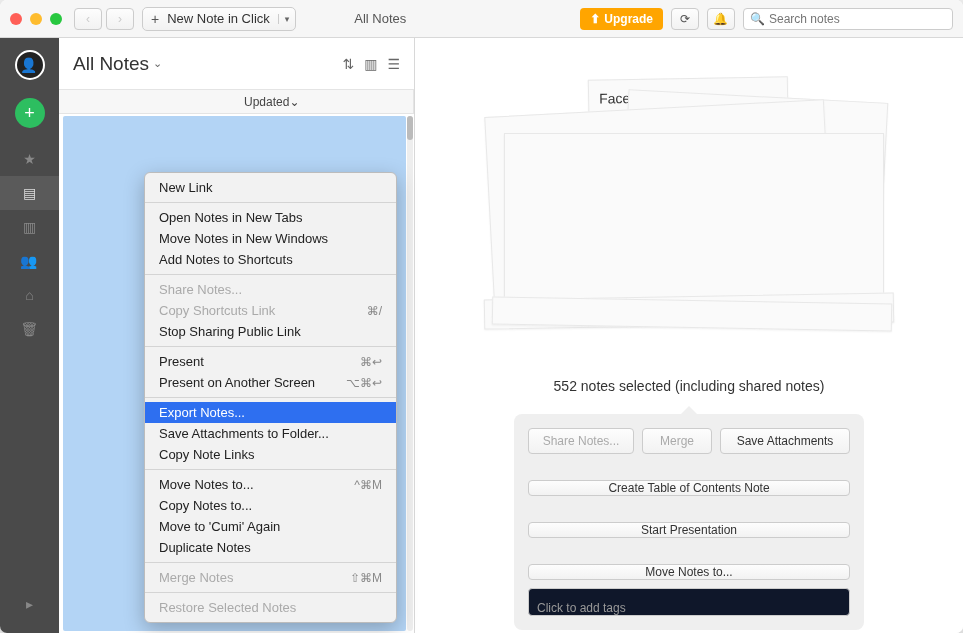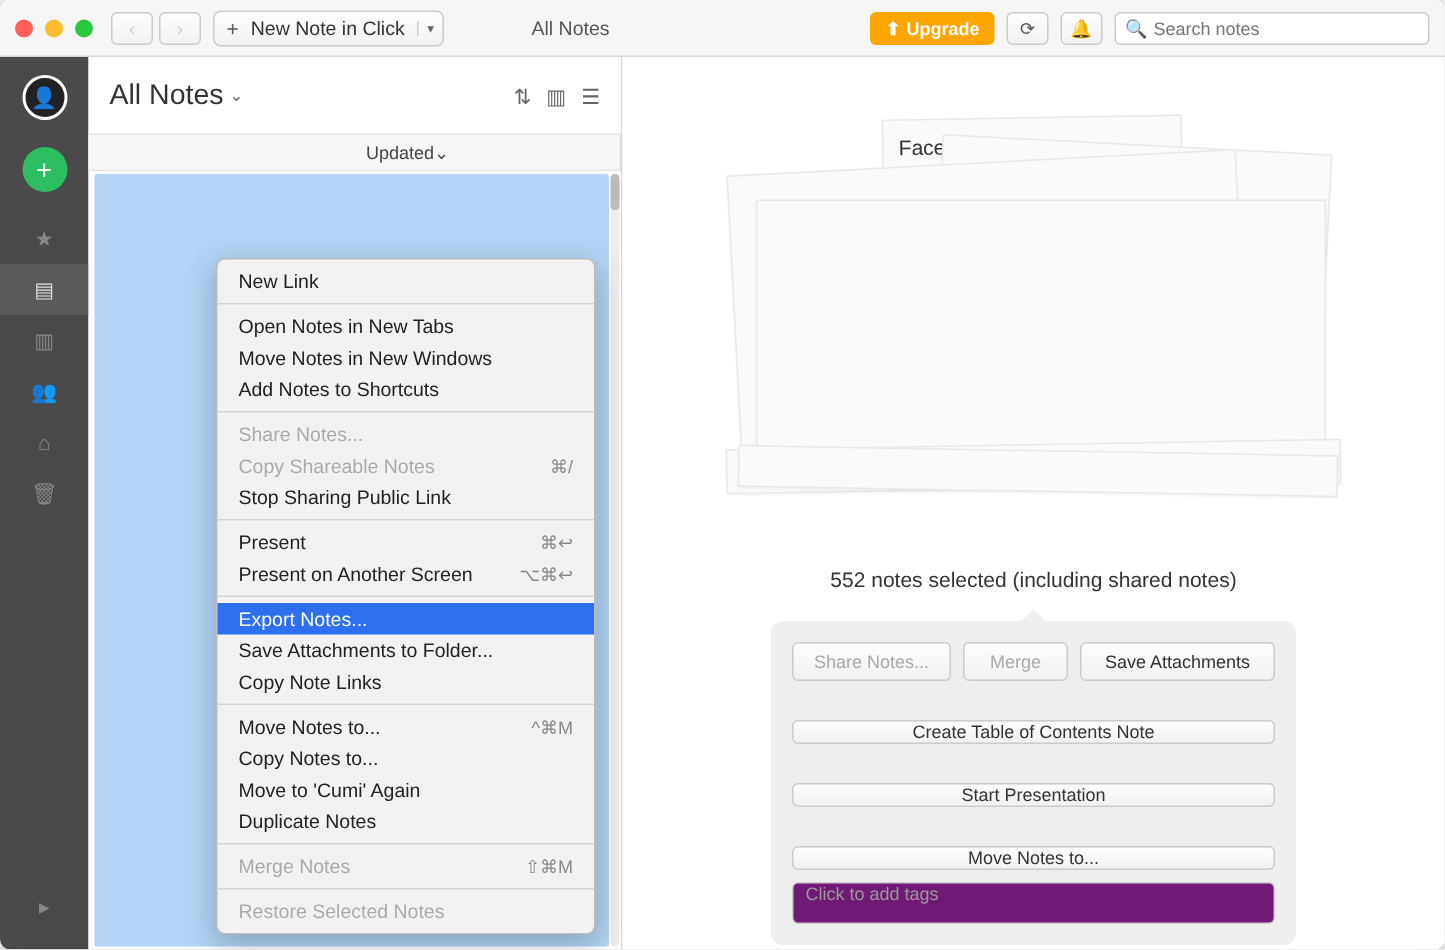--- a/index.html
+++ b/index.html
@@ -65,21 +65,21 @@
 .paper.p5 { width: 410px; height: 30px; left: 10px; top: 218px; transform: rotate(-1deg);}
 .paper.p6 { width: 400px; height: 28px; left: 18px; top: 222px; transform: rotate(1deg);}
 .sel-text { margin-top: 50px; font-size: 14px; color: #333; }
 
 .actions-box { margin-top: 20px; background: #efefef; border-radius: 8px; padding: 14px; width: 350px; display:flex; flex-direction:column; gap:8px; position:relative;}
 .actions-box::before { content:""; position:absolute; top:-8px; left:50%; transform:translateX(-50%); border:8px solid transparent; border-bottom-color:#efefef; border-top:none;}
 .btn-row { display: flex; gap: 8px; }
 .act-btn { flex: 1; height: 26px; background: linear-gradient(#fdfdfd,#f2f2f2); border: 1px solid #ccc; border-radius: 4px; font-size: 12px; color: #333; display:flex; align-items:center; justify-content:center; }
 .act-btn.dis { color: #aaa; }
 .act-btn.wide { width: 100%; margin-top: 18px; }
-.tag-input { height: 28px; background: #701a75; border: 1px solid #ccc; border-radius: 4px; padding: 0 8px; font-size: 12px; color: #999; display:flex; align-items:flex-start;}
+.tag-input { height: 28px; background: #0f172a; border: 1px solid #ccc; border-radius: 4px; padding: 0 8px; font-size: 12px; color: #999; display:flex; align-items:flex-end;}
 
 
 .ctx-menu { position: absolute; left: 144px; top: 172px; width: 253px; background: #f2f2f2; border: 1px solid #bcbcbc; border-radius: 6px; box-shadow: 0 6px 20px rgba(0,0,0,0.25); padding: 4px 0; font-size: 13px; }
 .ctx-item { padding: 3px 14px; color: #222; display: flex; align-items: center; }
 .ctx-item .shortcut { margin-left: auto; color: #888; font-size: 12px; }
 .ctx-item.disabled { color: #aaa; }
 .ctx-item.highlight { background: #2e6ff0; color: #fff; }
 .ctx-sep { height: 1px; background: #d4d4d4; margin: 4px 0; }
 </style>
 </head>
@@ -216,21 +216,21 @@
 
   <div class="ctx-menu">
     <div class="ctx-item">New Link</div>
     <div class="ctx-sep"></div>
     <div class="ctx-item">Open Notes in New Tabs</div>
     <div class="ctx-item">Move Notes in New Windows</div>
     <div class="ctx-item">Add Notes to Shortcuts</div>
     <div class="ctx-sep"></div>
     <div class="ctx-item disabled">Share Notes...</div>
     <div class="ctx-item disabled">
-      <span>Copy Shareable Notes</span>
+      <span>Copy Shortcuts Link</span>
       <span class="shortcut">⌘/</span>
     </div>
     <div class="ctx-item">Stop Sharing Public Link</div>
     <div class="ctx-sep"></div>
     <div class="ctx-item">
       <span>Present</span>
       <span class="shortcut">⌘↩</span>
     </div>
     <div class="ctx-item">
       <span>Present on Another Screen</span>

